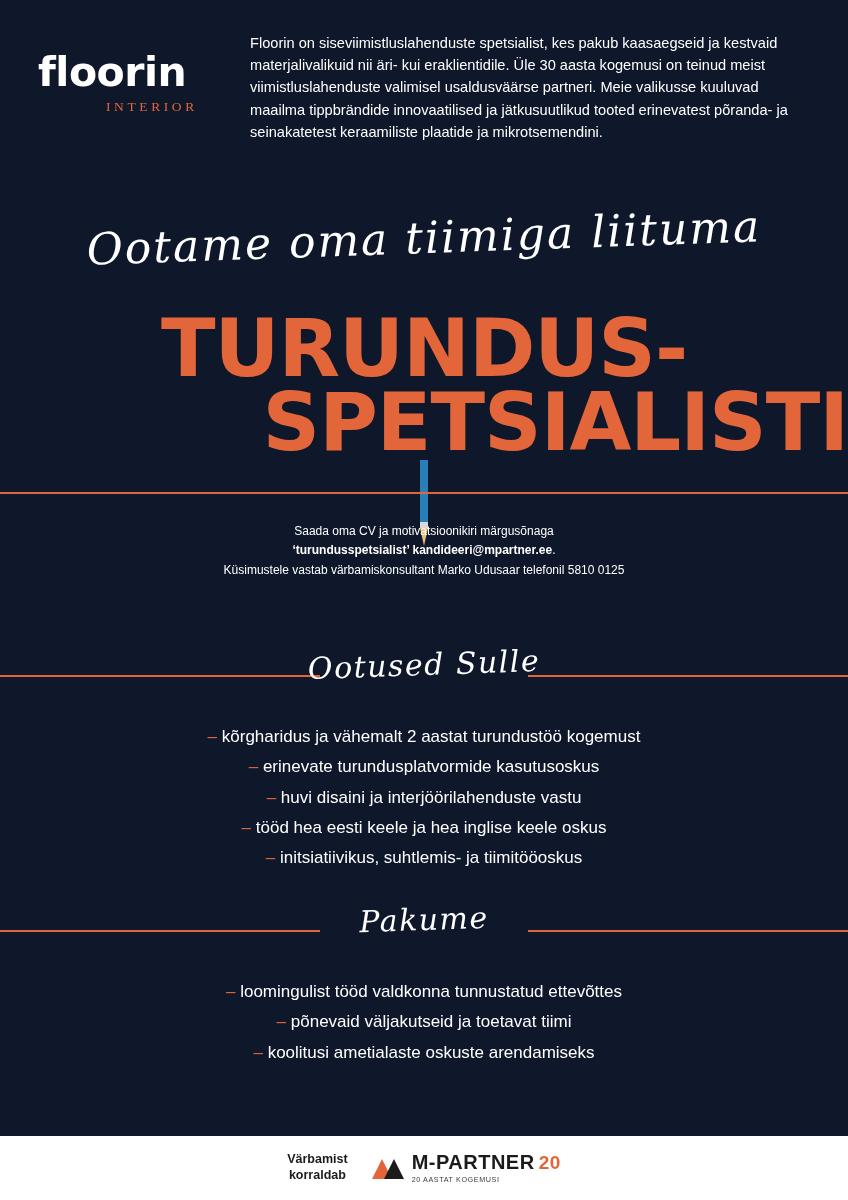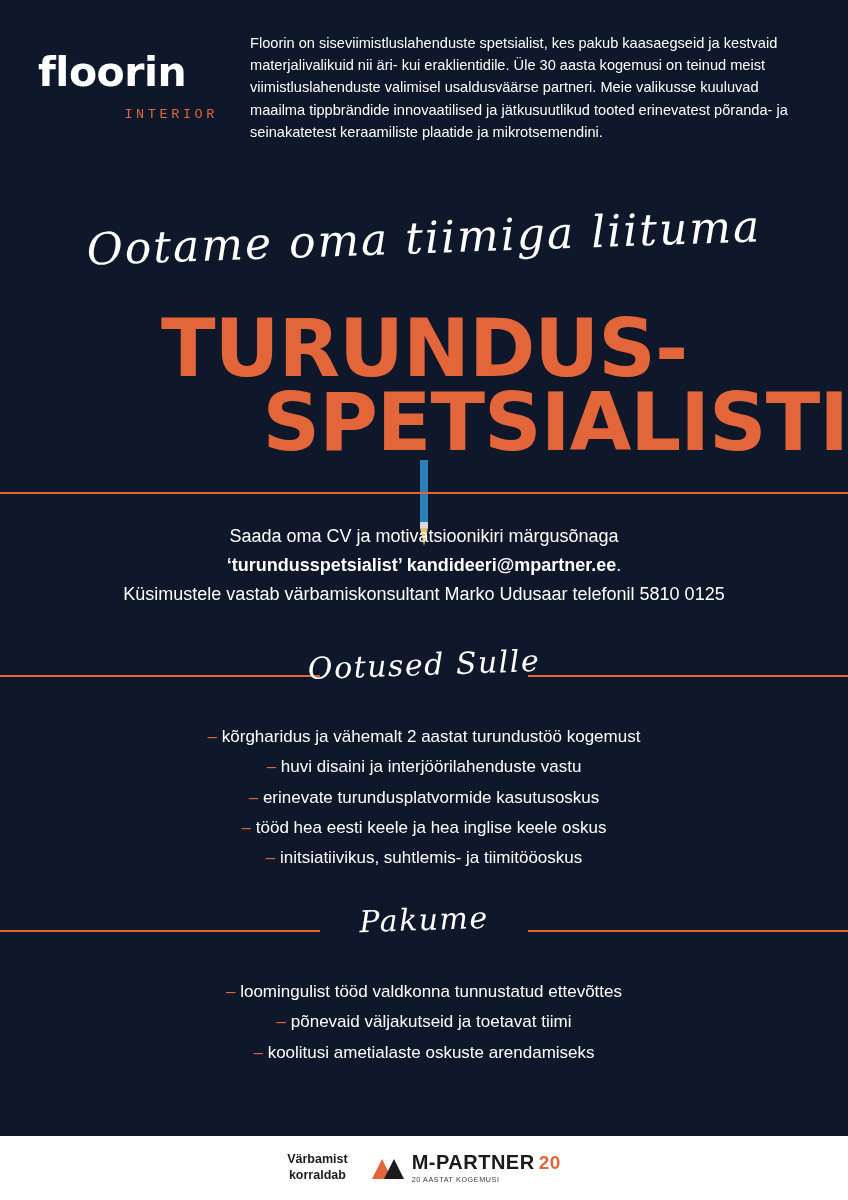--- a/index.html
+++ b/index.html
@@ -35,27 +35,26 @@
   }
   .logo-word {
     font-family: "DejaVu Sans", sans-serif;
     font-weight: bold;
     font-size: 41px;
     letter-spacing: -0.5px;
     color: #ffffff;
     line-height: 1;
   }
   .logo-sub {
-    margin-top: 14px;
+    margin-top: 6px;
     margin-left: 68px;
     font-size: 13.5px;
     letter-spacing: 3.6px;
     color: #e2663a;
-    font-family: Liberation Mono, monospace;
-    text-align: right;
+    font-family: Liberation Serif, serif;
   }
   .intro {
     position: absolute;
     left: 250px;
     top: 32px;
     width: 560px;
     font-size: 14.6px;
     line-height: 1.52;
     color: #ffffff;
     text-align: left;
@@ -134,21 +133,21 @@
     left: 0;
     right: 0;
   }
 
   
   .contact {
     position: absolute;
     top: 522px;
     left: 0; right: 0;
     text-align: center;
-    font-size: 18px;
+    font-size: 12px;
     line-height: 1.62;
     color: #ffffff;
   }
   .contact .bold {
     font-weight: bold;
   }
 
   
   .section-head {
     position: absolute;
@@ -280,22 +279,22 @@
     <div>Küsimustele vastab värbamiskonsultant Marko Udusaar telefonil 5810 0125</div>
   </div>
 
   <div class="section-head head-ootused">
     <span class="line-left"></span>
     <span class="line-right"></span>
     <span class="label">Ootused Sulle</span>
   </div>
   <div class="bullets bullets-ootused">
     <div><span class="dash">–</span> <span>kõrgharidus ja vähemalt 2 aastat turundustöö kogemust</span></div>
+    <div><span class="dash">–</span> <span>erinevate turundusplatvormide kasutusoskus</span></div>
     <div><span class="dash">–</span> <span>huvi disaini ja interjöörilahenduste vastu</span></div>
-    <div><span class="dash">–</span> <span>erinevate turundusplatvormide kasutusoskus</span></div>
     <div><span class="dash">–</span> <span>tööd hea eesti keele ja hea inglise keele oskus</span></div>
     <div><span class="dash">–</span> <span>initsiatiivikus, suhtlemis- ja tiimitööoskus</span></div>
   </div>
 
   <div class="section-head head-pakume">
     <span class="line-left"></span>
     <span class="line-right"></span>
     <span class="label">Pakume</span>
   </div>
   <div class="bullets bullets-pakume">

